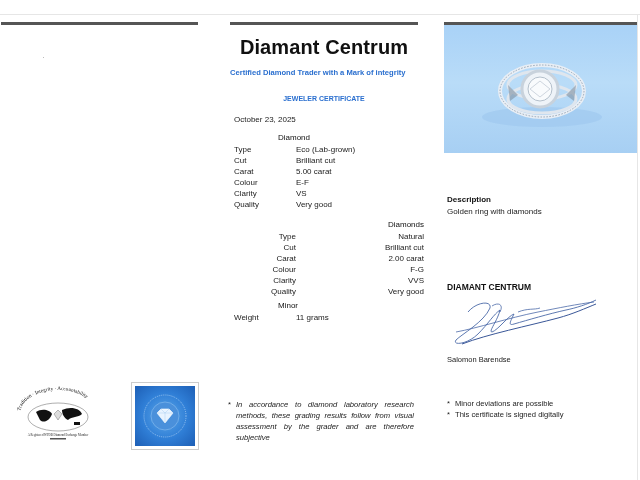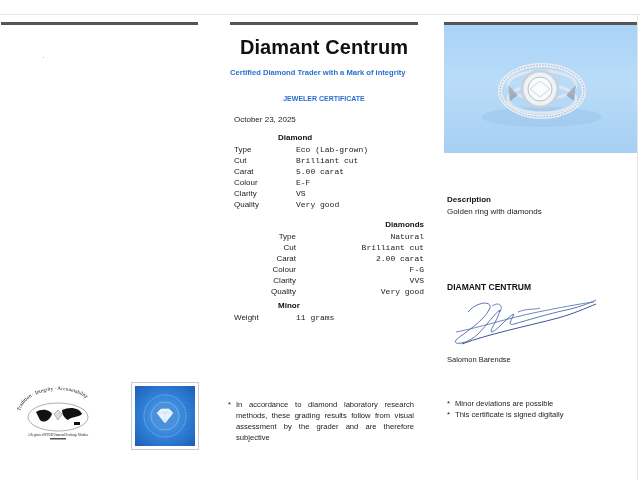--- a/index.html
+++ b/index.html
@@ -12,39 +12,39 @@
 
   .title { position:absolute; left:230px; top:36px; width:188px; text-align:center; font-weight:bold;
            font-size:20px; color:#111; letter-spacing:0.1px; }
   .subtitle { position:absolute; left:230px; top:68px; width:188px; text-align:left; font-weight:bold;
               font-size:7.6px; color:#2a6fcf; }
   .certlabel { position:absolute; left:230px; top:95px; width:188px; text-align:center; font-weight:bold;
                font-size:7px; color:#2a6fcf; }
   .date { position:absolute; left:234px; top:115px; font-size:8px; color:#222; }
 
   .section { position:absolute; left:234px; width:190px; font-size:8px; color:#222; }
-  .section h4 { margin:0 0 2px 0; font-size:8px; font-weight:bold; color:#111; height:9px;padding-left:44px; }
+  .section h4 { margin:0 0 2px 0; font-size:8px; font-weight:normal; color:#111; height:9px;padding-left:44px; }
   .row { display:flex; height:11px; line-height:11px; }
   .row .k { width:62px; }
-  .row .v { flex:1;font-family:Liberation Mono, monospace; }
+  .row .v { flex:1; }
 
   .ringimg { position:absolute; left:444px; top:25px; width:193px; height:128px;
              background:linear-gradient(180deg,#a9d2f7 0%,#b9dcf8 45%,#a7cff3 100%); overflow:hidden; }
 
   .desc { position:absolute; left:447px; top:195px; font-size:8px; color:#222; }
   .desc .h { font-weight:bold; color:#111; margin-bottom:3px; }
 
   .sigcompany { position:absolute; left:447px; top:282px; font-size:8.5px; font-weight:bold; color:#111; }
   .signature { position:absolute; left:448px; top:294px; width:150px; height:56px; }
   .signame { position:absolute; left:447px; top:355px; font-size:7.5px; font-weight:normal; color:#222; }
 
   .note { position:absolute; font-size:7.6px; color:#222; line-height:11px; }
   .note .b { display:inline-block; width:8px; }
   .notes-mid { left:228px; top:399px; width:186px; text-align:justify; }
-  .notes-mid .txt { display:block; padding-left:8px; margin-top:-11px; text-align:justify; }
+  .notes-mid .txt { display:block; padding-left:8px; margin-top:-11px; text-align:justify;font-style:italic; }
   .notes-right { left:447px; top:398px; width:180px; }
 
   .logo1 { position:absolute; left:14px; top:384px; width:88px; height:58px; }
   .logo2 { position:absolute; left:131px; top:382px; width:66px; height:66px; border:1px solid #ccc;
            background:#fff; }
   .logo2 .inner { position:absolute; left:3px; top:3px; width:60px; height:60px;
                   background:radial-gradient(circle at 50% 50%, #5ea8e9 0%, #2f7ed6 55%, #1d5eb5 100%); }
 </style>
 </head>
 <body>

